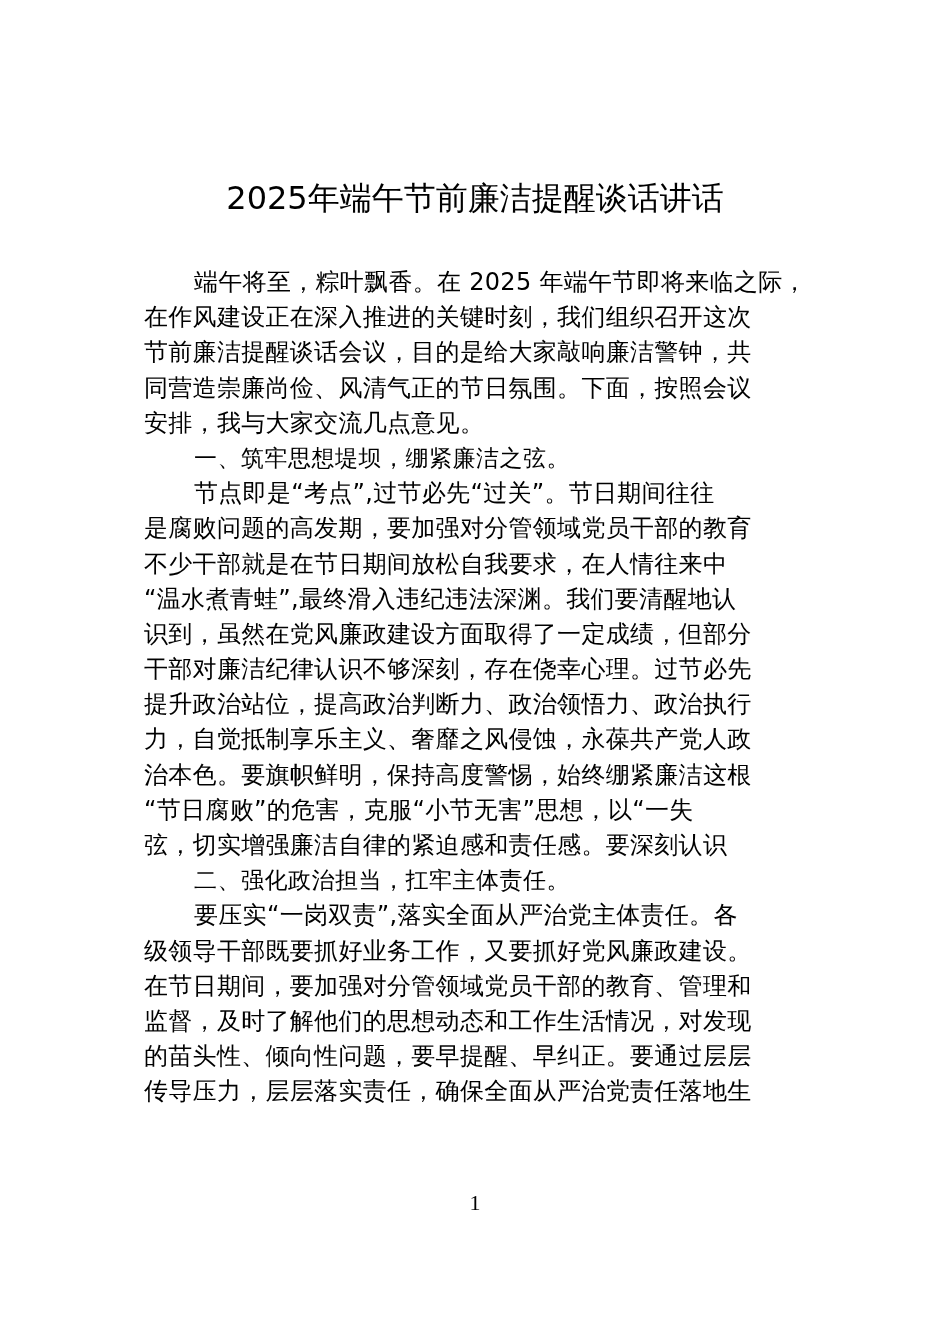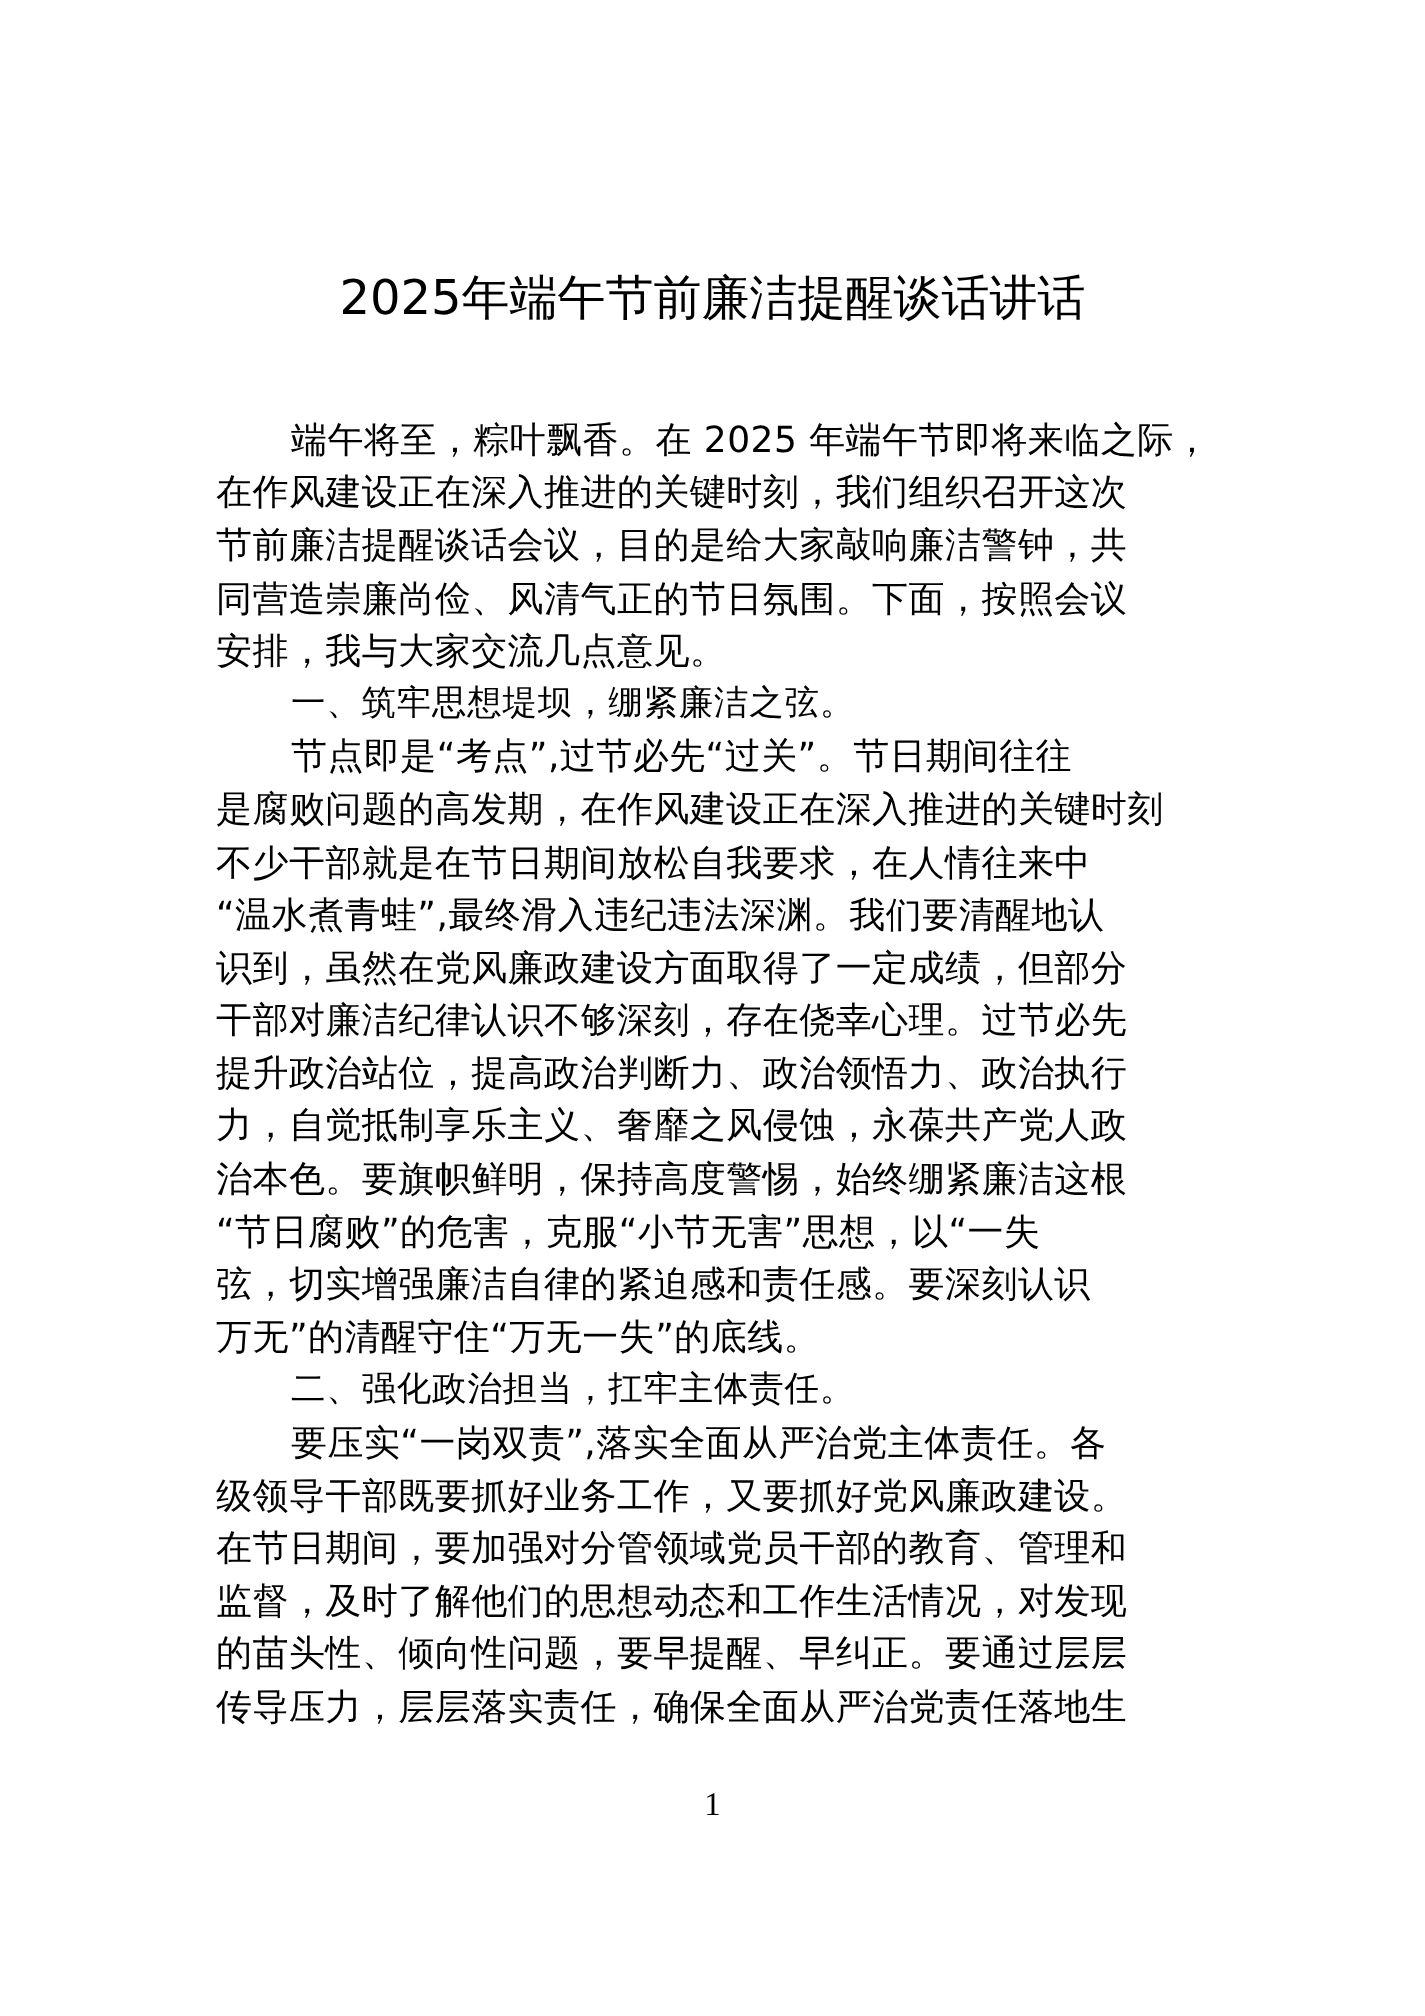--- a/index.html
+++ b/index.html
@@ -30,21 +30,21 @@
       top: 176px;
       text-align: center;
       font-size: 32px;
       line-height: 44px;
       letter-spacing: 0px;
       white-space: nowrap;
     }
     .body-text {
       position: absolute;
       left: 144px;
-      top: 276px;
+      top: 265px;
       width: 700px;
     }
     .line {
       height: 35.2px;
       line-height: 35.2px;
       font-size: 24px;
       white-space: nowrap;
       letter-spacing: 0.3px;
     }
     .line.indent {
@@ -72,31 +72,30 @@
   <div class="title">2025年端午节前廉洁提醒谈话讲话</div>
 
   <div class="body-text">
     <div class="line indent">端午将至，粽叶飘香。在 2025 年端午节即将来临之际，</div>
     <div class="line">在作风建设正在深入推进的关键时刻，我们组织召开这次</div>
     <div class="line">节前廉洁提醒谈话会议，目的是给大家敲响廉洁警钟，共</div>
     <div class="line">同营造崇廉尚俭、风清气正的节日氛围。下面，按照会议</div>
     <div class="line">安排，我与大家交流几点意见。</div>
     <div class="line indent heading">一、筑牢思想堤坝，绷紧廉洁之弦。</div>
     <div class="line indent">节点即是“考点”,过节必先“过关”。节日期间往往</div>
-    <div class="line">是腐败问题的高发期，在作风建设正在深入推进的关键时刻</div>
+    <div class="line">是腐败问题的高发期，要加强对分管领域党员干部的教育</div>
     <div class="line">不少干部就是在节日期间放松自我要求，在人情往来中</div>
     <div class="line">“温水煮青蛙”,最终滑入违纪违法深渊。我们要清醒地认</div>
     <div class="line">识到，虽然在党风廉政建设方面取得了一定成绩，但部分</div>
     <div class="line">干部对廉洁纪律认识不够深刻，存在侥幸心理。过节必先</div>
     <div class="line">提升政治站位，提高政治判断力、政治领悟力、政治执行</div>
     <div class="line">力，自觉抵制享乐主义、奢靡之风侵蚀，永葆共产党人政</div>
     <div class="line">治本色。要旗帜鲜明，保持高度警惕，始终绷紧廉洁这根</div>
     <div class="line">“节日腐败”的危害，克服“小节无害”思想，以“一失</div>
     <div class="line">弦，切实增强廉洁自律的紧迫感和责任感。要深刻认识</div>
-    <div class="line">万无”的清醒守住“万无一失”的底线。</div>
     <div class="line indent heading">二、强化政治担当，扛牢主体责任。</div>
     <div class="line indent">要压实“一岗双责”,落实全面从严治党主体责任。各</div>
     <div class="line">级领导干部既要抓好业务工作，又要抓好党风廉政建设。</div>
     <div class="line">在节日期间，要加强对分管领域党员干部的教育、管理和</div>
     <div class="line">监督，及时了解他们的思想动态和工作生活情况，对发现</div>
     <div class="line">的苗头性、倾向性问题，要早提醒、早纠正。要通过层层</div>
     <div class="line">传导压力，层层落实责任，确保全面从严治党责任落地生</div>
   </div>
 
   <div class="page-number">1</div>

